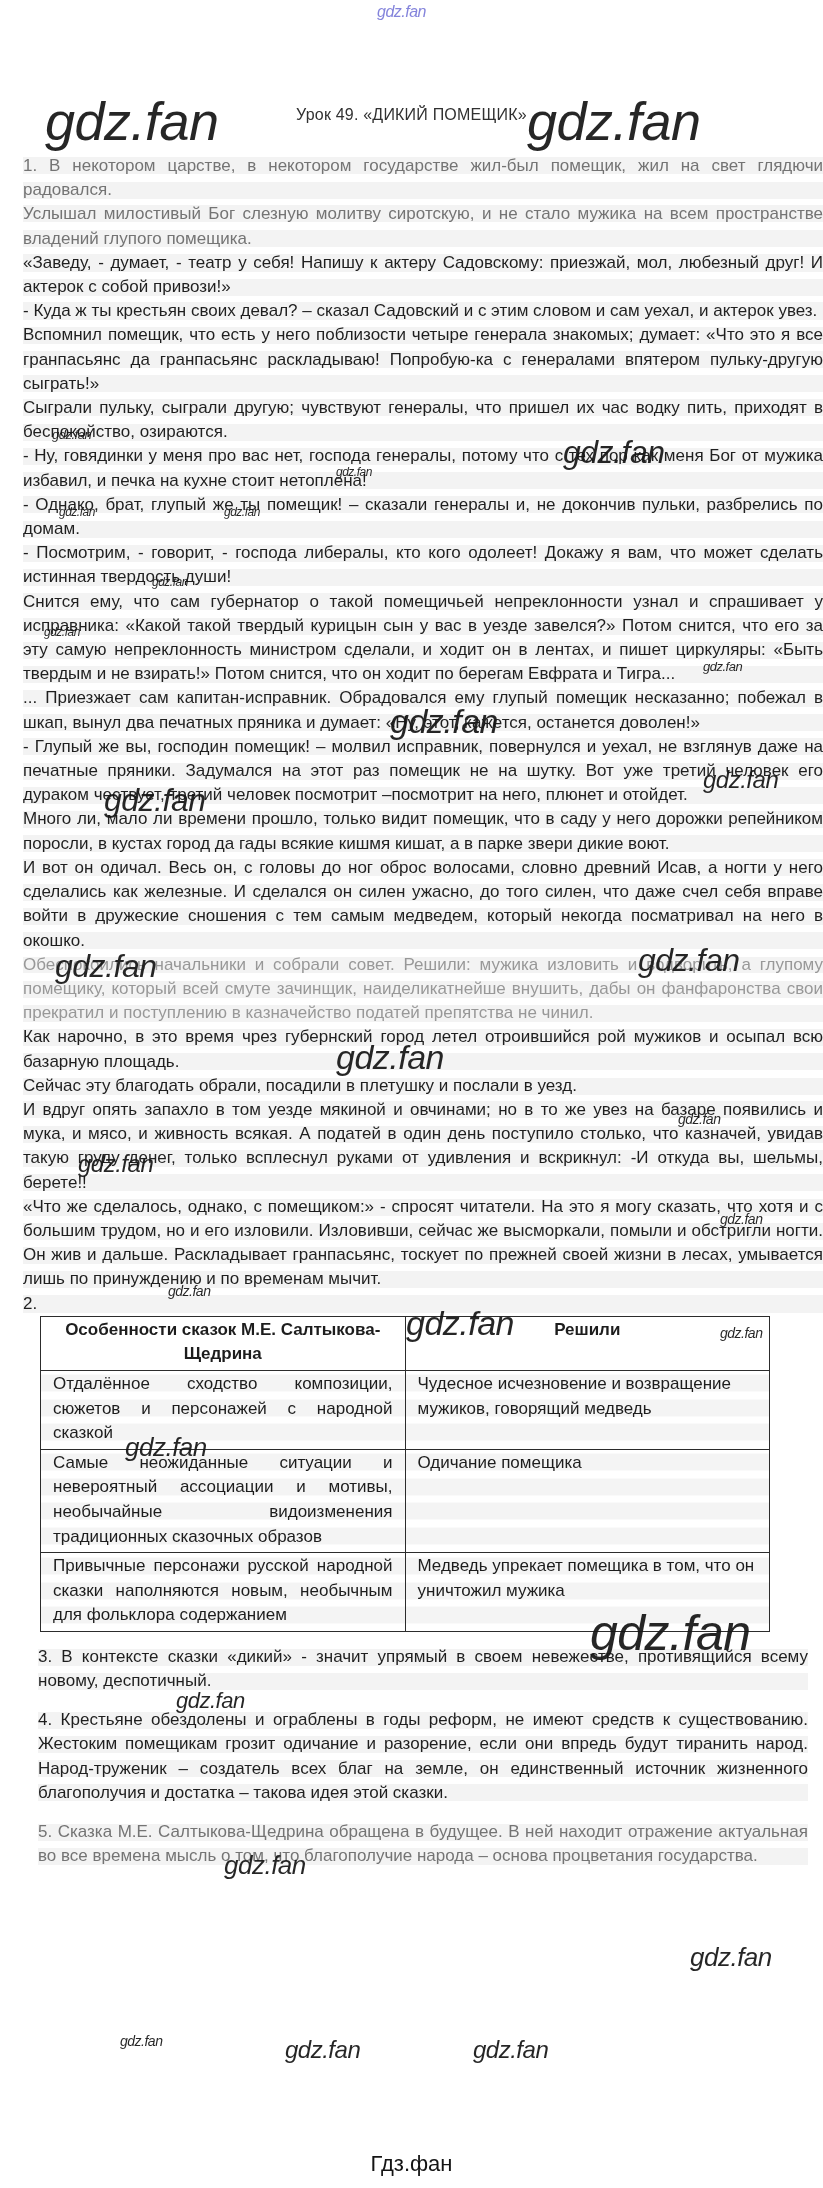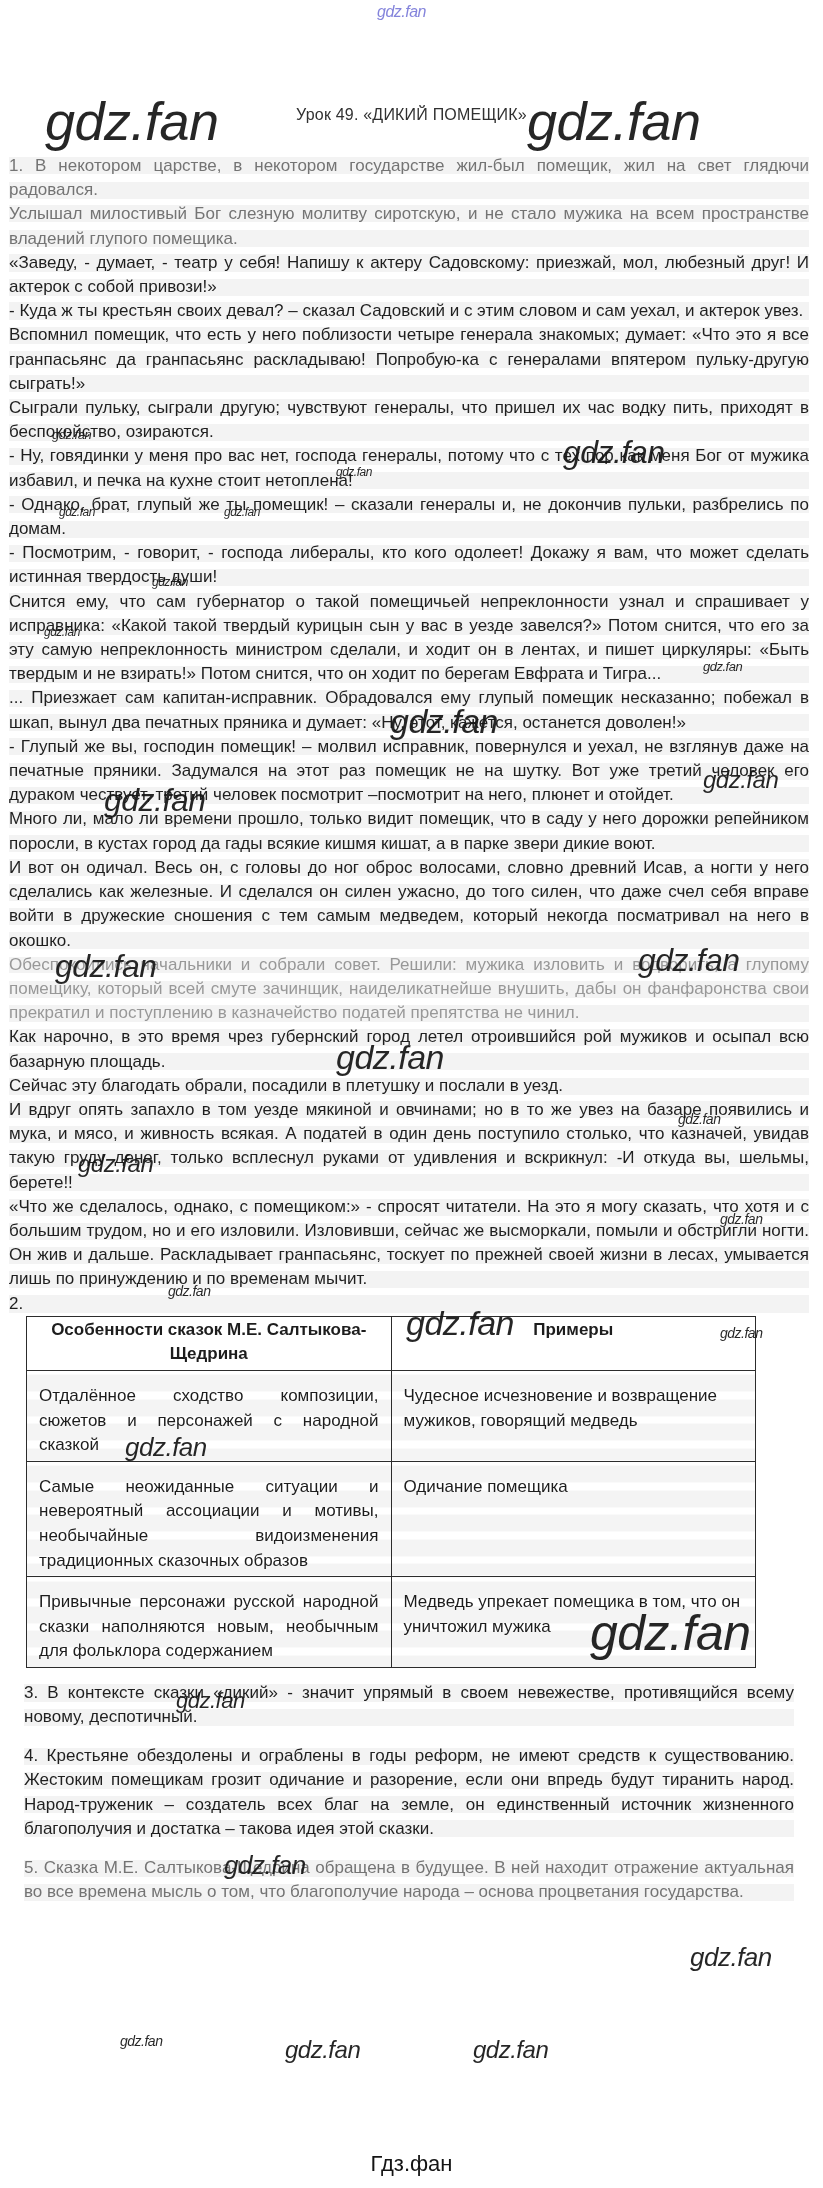--- a/index.html
+++ b/index.html
@@ -9,42 +9,42 @@
   }
   .wm{
     position:absolute;color:#161616;font-weight:400;letter-spacing:-0.5px;
     white-space:nowrap;line-height:1;z-index:5;opacity:.93;pointer-events:none;font-style:italic;
   }
   .page-title{
     position:absolute;top:106px;left:0;width:100%;text-align:center;
     font-size:16px;color:#313131;letter-spacing:.2px;z-index:2;
   }
   .content{
-    position:absolute;top:154px;left:9px;width:800px;
+    position:absolute;top:154px;left:23px;width:800px;
     font-size:17px;line-height:24.2px;text-align:justify;color:#1f1f1f;z-index:1;
   }
   .content p{
     margin:0;
     background:repeating-linear-gradient(to bottom,#ffffff 0 3.5px,#f3f3f3 3.5px 20.5px,#ffffff 20.5px 24.2px);
   }
   p.tone-mid{color:#747474;}
   p.tone-faded{color:#989898;}
   .item2-label{margin:2px 0 7px;text-align:left;}
   table.features{
     border-collapse:collapse;width:730px;margin-left:17px;table-layout:fixed;border-radius:11px;
   }
   table.features th,table.features td{
     border:1.5px solid #2c2c2c;vertical-align:top;
     font-size:17px;line-height:24.6px;color:#1d1d1d;
   }
   table.features th{
     font-weight:bold;text-align:center;padding:1px 10px 3px;
   }
   table.features td{
-    padding:13px 12px 3px;
+    padding:1px 12px 3px;
     background:repeating-linear-gradient(to bottom,#ffffff 0 4px,#f4f4f4 4px 21px,#ffffff 21px 24.6px);
   }
   table.features td.col-left{text-align:justify;}
   table.features td.col-right{text-align:left;}
   .after-block p{margin:15px;}
   .after-block p:first-child{margin-top:13px;}
   .site-footer{
     position:absolute;top:2151px;left:0;width:100%;text-align:center;
     font-size:22px;color:#141414;z-index:2;
   }
@@ -108,21 +108,21 @@
       <p class="tone-dark">Как нарочно, в это время чрез губернский город летел отроившийся рой мужиков и осыпал всю базарную площадь.</p>
       <p class="tone-dark">Сейчас эту благодать обрали, посадили в плетушку и послали в уезд.</p>
       <p class="tone-dark">И вдруг опять запахло в том уезде мякиной и овчинами; но в то же увез на базаре появились и мука, и мясо, и живность всякая. А податей в один день поступило столько, что казначей, увидав такую груду денег, только всплеснул руками от удивления и вскрикнул: -И откуда вы, шельмы, берете!!</p>
       <p class="tone-dark">«Что же сделалось, однако, с помещиком:» - спросят читатели. На это я могу сказать, что хотя и с большим трудом, но и его изловили. Изловивши, сейчас же высморкали, помыли и обстригли ногти. Он жив и дальше. Раскладывает гранпасьянс, тоскует по прежней своей жизни в лесах, умывается лишь по принуждению и по временам мычит.</p>
     </div>
   <p class="item2-label">2.</p>
   <table class="features">
     <thead>
         <tr id="thead-row">
           <th>Особенности сказок М.Е. Салтыкова-Щедрина</th>
-          <th>Примеры</th>
+          <th>Решили</th>
         </tr>
       </thead>
     <tbody id="tbody">
         <tr>
           <td class="col-left">Отдалённое сходство композиции, сюжетов и персонажей с народной сказкой</td>
           <td class="col-right">Чудесное исчезновение и возвращение мужиков, говорящий медведь</td>
         </tr>
         <tr>
           <td class="col-left">Самые неожиданные ситуации и невероятный ассоциации и мотивы, необычайные видоизменения традиционных сказочных образов</td>
           <td class="col-right">Одичание помещика</td>

